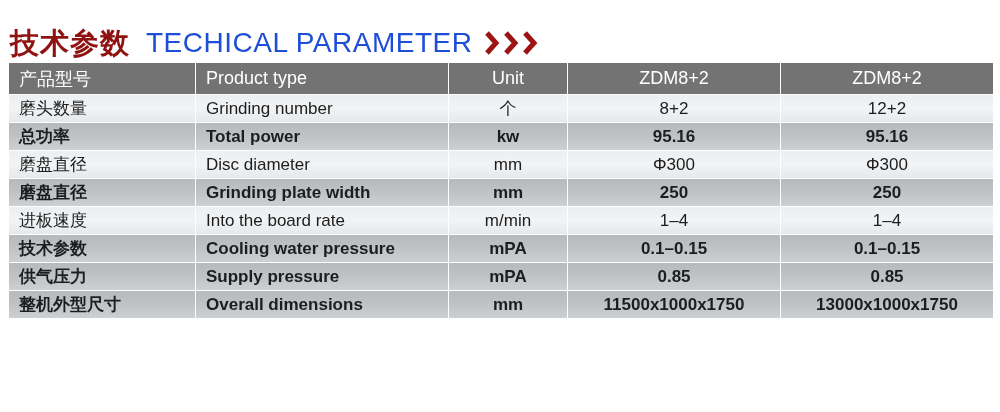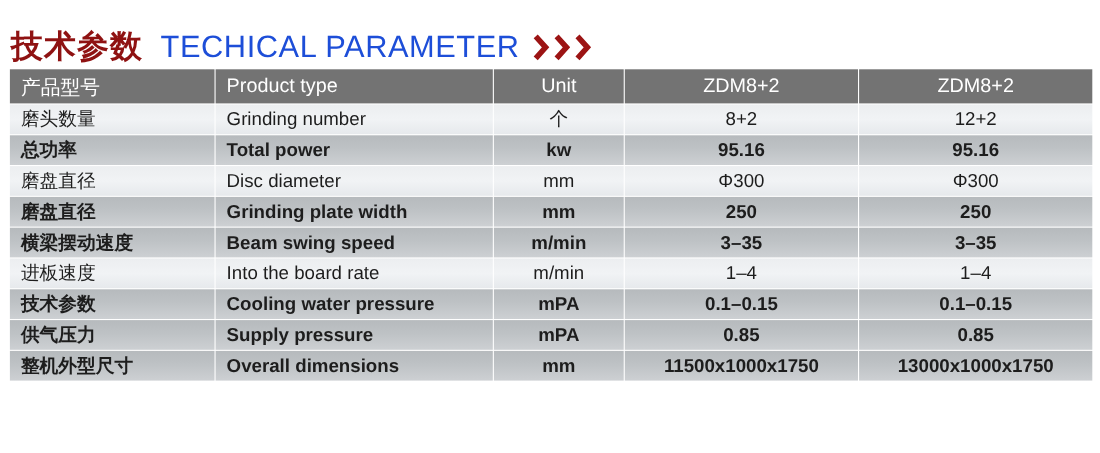--- a/index.html
+++ b/index.html
@@ -166,27 +166,20 @@
           <td class="val">Φ300</td>
           <td class="val">Φ300</td>
         </tr>
         <tr class="row-dark">
           <td class="cn">磨盘直径</td>
           <td class="en">Grinding plate width</td>
           <td class="unit">mm</td>
           <td class="val">250</td>
           <td class="val">250</td>
         </tr>
-        <tr class="row-dark">
-          <td class="cn">横梁摆动速度</td>
-          <td class="en">Beam swing speed</td>
-          <td class="unit">m/min</td>
-          <td class="val">3–35</td>
-          <td class="val">3–35</td>
-        </tr>
         <tr class="row-light">
           <td class="cn">进板速度</td>
           <td class="en">Into the board rate</td>
           <td class="unit">m/min</td>
           <td class="val">1–4</td>
           <td class="val">1–4</td>
         </tr>
         <tr class="row-dark">
           <td class="cn">技术参数</td>
           <td class="en">Cooling water pressure</td>

